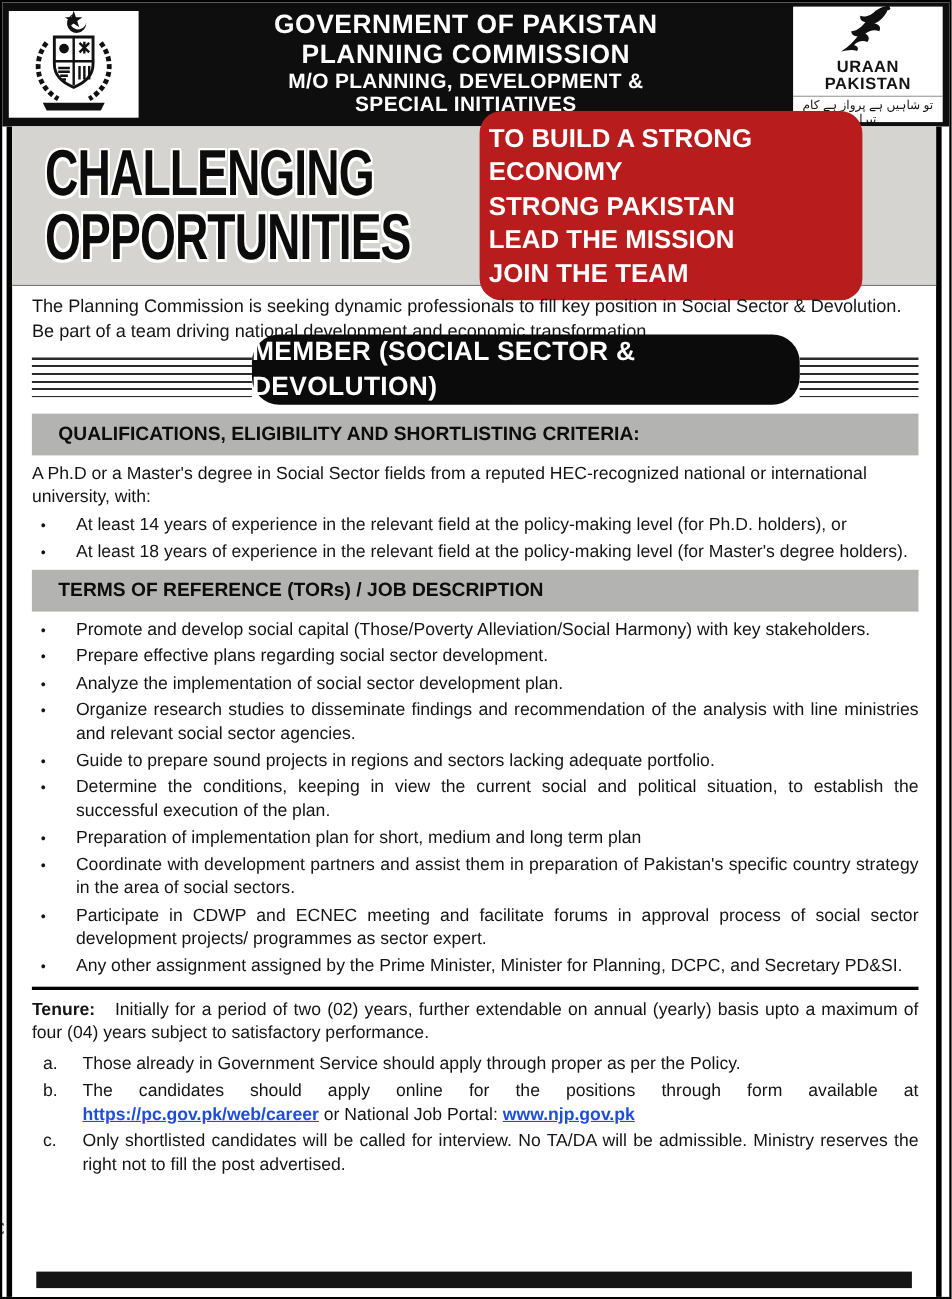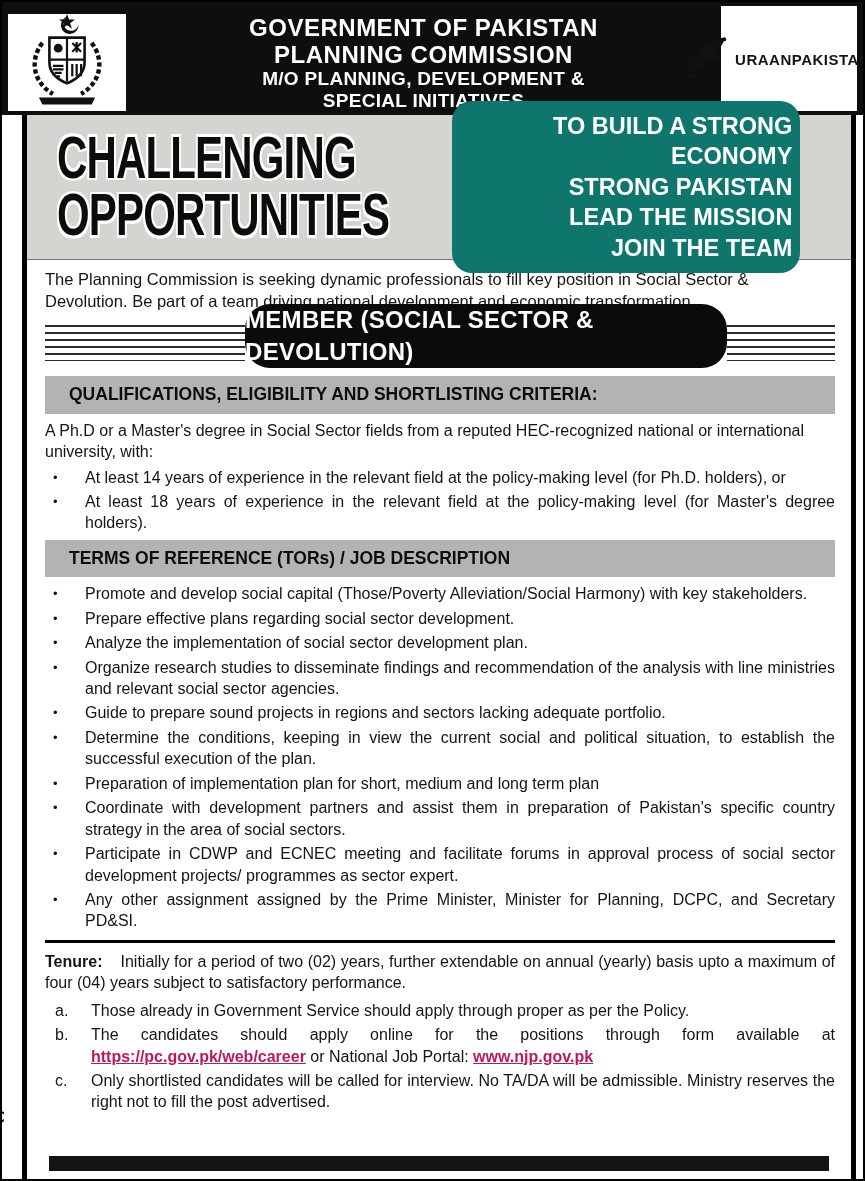--- a/index.html
+++ b/index.html
@@ -4,57 +4,57 @@
 <style>
   * { margin:0; padding:0; box-sizing:border-box; }
   body { background:#555; font-family:"Liberation Sans","DejaVu Sans",sans-serif; }
   .page {
     width:865px; height:1181px; background:#fff; position:relative;
     border:2px solid #000; overflow:hidden; margin:0 auto;
     color:#141414;
   }
   
   .header {
-    height:113px; background:#0e0e0e; display:flex; align-items:flex-end;
+    height:113px; background:#0e0e0e; display:flex; align-items:center;
     padding:4px 6px; gap:8px;
   }
   .logo-box {
     background:#fff; height:97px; width:118px; flex:none;
     display:flex; align-items:center; justify-content:center;
   }
   .header-title { flex:1; text-align:center; color:#fff; font-weight:bold; line-height:1.12; }
   .header-title .t-big { font-size:24px; letter-spacing:.5px; }
   .header-title .t-small { font-size:19px; letter-spacing:.3px; }
   .uraan-box {
     background:#fff; height:105px; width:136px; flex:none;
-    display:flex; flex-direction:row; align-items:center; justify-content:center;
+    display:flex; flex-direction:column; align-items:center; justify-content:center;
     text-align:center; padding-top:2px;
   }
   .uraan-name { font-size:15px; font-weight:bold; color:#141414; line-height:1.05; letter-spacing:.5px; }
   .uraan-urdu { font-size:11px; color:#141414; margin-top:2px; border-top:1px solid #999; padding-top:1px; }
   
   .content-wrap {
-    margin:0 7px 0 20px; height:1064px;
+    margin:0 7px 0 4px; height:1064px;
     border-left:5px solid #000; border-right:5px solid #000;
     display:flex; flex-direction:column; background:#fff;
   }
   
   .hero {
     height:145px; background:#d6d4d1; flex:none;
     display:flex; align-items:center; border-bottom:1px solid #777;
   }
   .hero-title {
     margin-left:30px; font-weight:800; color:#0c0c0c;
     font-size:50px; line-height:.98; letter-spacing:-1px;
     transform:scale(.84,1.18); transform-origin:left center; white-space:nowrap;
     text-shadow:-2px -2px 0 #fff,2px -2px 0 #fff,-2px 2px 0 #fff,2px 2px 0 #fff,0 2px 0 #fff,0 -2px 0 #fff,2px 0 0 #fff,-2px 0 0 #fff;
   }
   .slogan-box {
-    margin-left:auto; margin-right:96px; width:348px; background:#0f766e;
-    border-radius:20px; color:#fff; text-align:right; font-weight:bold;
+    margin-left:auto; margin-right:96px; width:348px; background:#b91c1c;
+    border-radius:20px; color:#fff; text-align:left; font-weight:bold;
     font-size:23.5px; line-height:1.3; padding:10px 8px; flex:none;
   }
   
   .main { flex:1; padding:8px 16px 0 18px; overflow:hidden; font-size:16px; line-height:1.34; }
   .intro { font-size:16.5px; margin-bottom:6px; }
   .banner-row { display:flex; align-items:flex-end; height:50px; margin:4px 0 8px 0; }
   .banner-lines {
     align-self:center; height:36px;
     background:repeating-linear-gradient(to bottom,#2b2b2b 0 2px,transparent 2px 7px);
   }
@@ -71,21 +71,21 @@
   }
   .row { display:flex; margin-bottom:3px; }
   .marker { flex:none; width:40px; padding-left:8px; }
   .marker.dot { font-size:13px; padding-top:2px; }
   .row-text { flex:1; text-align:justify; }
   .lead { margin:2px 0 4px 0; }
   .rule { border-top:3px solid #000; margin:8px 0 8px 0; }
   .tenure { margin:2px 0 6px 0; text-align:justify; }
   .tenure .lbl { font-weight:bold; margin-right:18px; }
   .letters .marker { width:46px; padding-left:10px; }
-  .lnk { font-weight:bold; text-decoration:underline; color:#be185d; }
+  .lnk { font-weight:bold; text-decoration:underline; color:#1d4ed8; }
   .bottom-bar { height:15px; background:#141414; margin:4px 22px 8px 22px; flex:none; }
   
   .pid {
     position:absolute; left:3px; bottom:28px; font-weight:bold; font-size:16px;
     transform:rotate(-90deg); transform-origin:0 100%; white-space:nowrap; color:#111;
   }
 </style>
 </head>
 <body>
 

